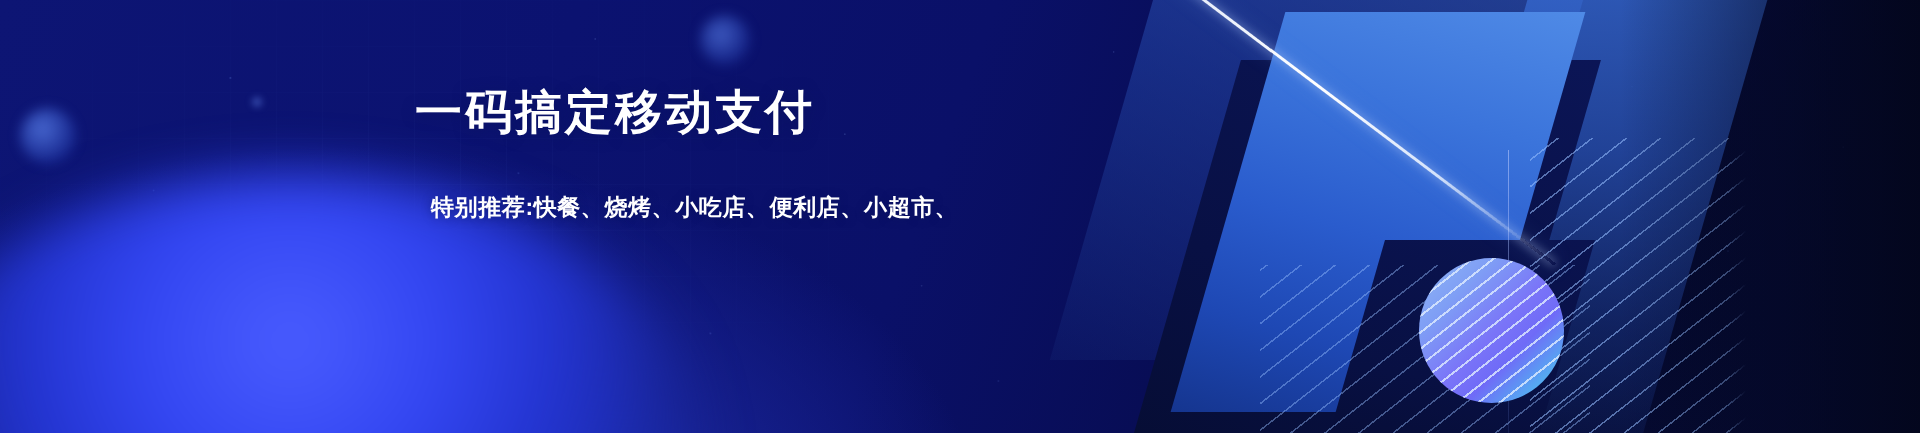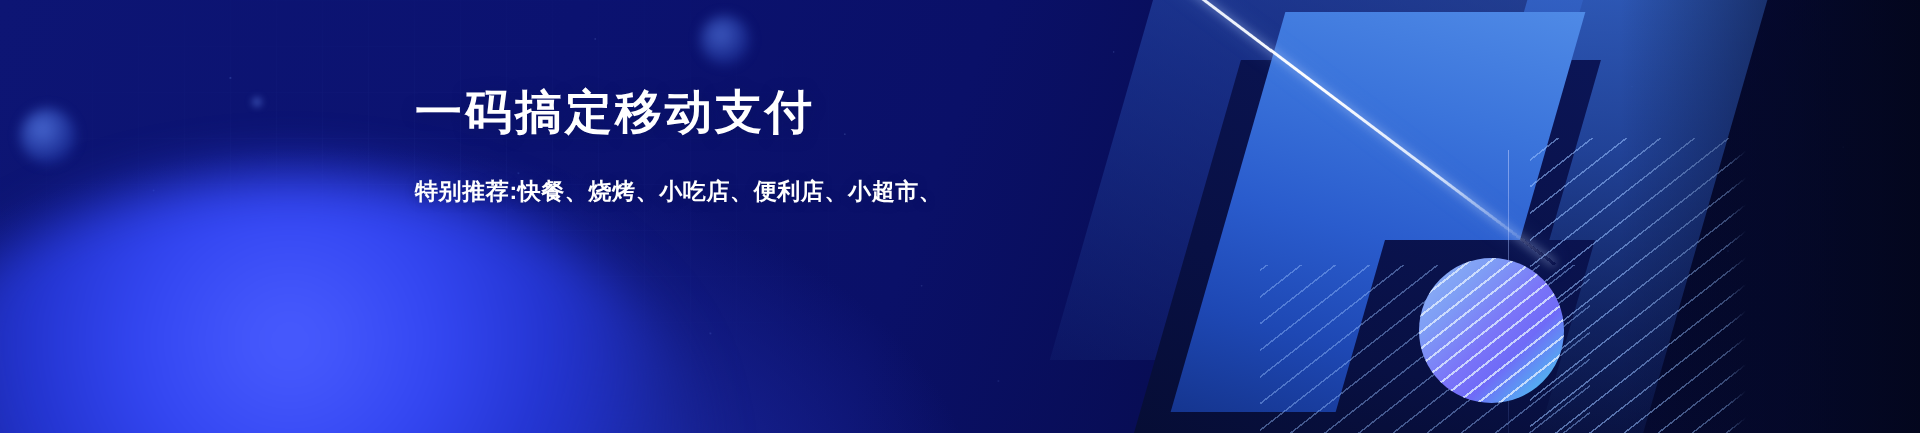--- a/index.html
+++ b/index.html
@@ -219,21 +219,21 @@
     margin: 0;
     font-size: 47px;
     line-height: 1.28;
     font-weight: 700;
     color: #ffffff;
     letter-spacing: 3px;
     white-space: nowrap;
     text-shadow: 0 2px 14px rgba(10,20,90,.55);
   }
   .sub {
-    margin: 0;
+    margin: 16px;
     padding-top: 24px;
     font-size: 23px;
     line-height: 2.18;
     font-weight: 600;
     color: #ffffff;
     letter-spacing: .6px;
     white-space: nowrap;
     text-shadow: 0 1px 8px rgba(10,20,90,.5);
   }
   .sub .line { display: block; }

